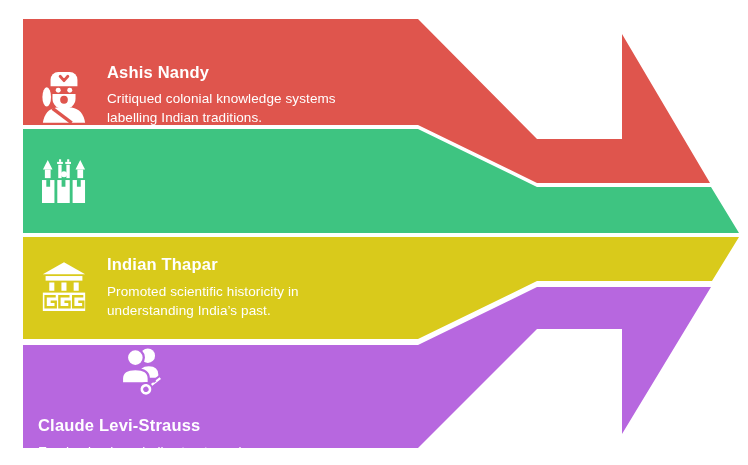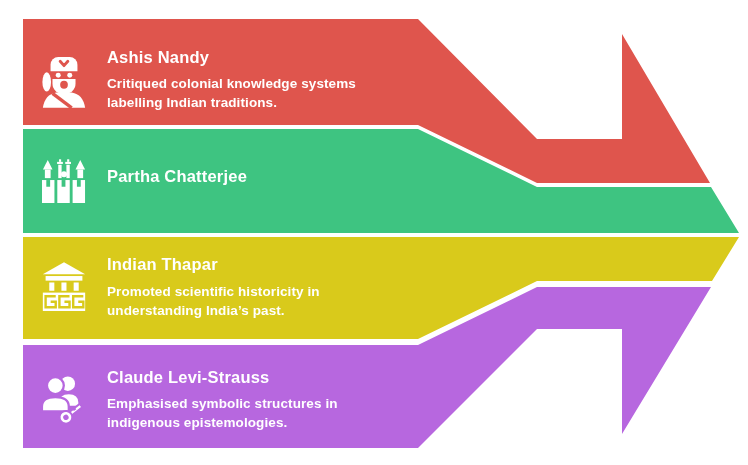--- a/index.html
+++ b/index.html
@@ -29,29 +29,29 @@
   .txt{display:flex;flex-direction:column;}
   .title{
     font-size:16.5px;
     font-weight:700;
     line-height:1.1;
     margin:0 0 8px 0;
     letter-spacing:.2px;
   }
   .desc{
     font-size:13.5px;
-    font-weight:700;
+    font-weight:400;
     line-height:19px;
     white-space:pre-line;
     letter-spacing:.1px;
   }
-  .row1{top:11px;height:138px;}
+  .row1{top:26px;height:138px;}
   .row2{top:129px;height:103px;}
   .row3{top:236px;height:103px;}
-  .row4{top:345px;height:110px;}
+  .row4{top:345px;height:110px;flex-direction:column;}
 </style>
 </head>
 <body>
 
 <div id="stage">
 
   <svg id="ribbons" viewBox="0 0 748 465" xmlns="http://www.w3.org/2000/svg">
     <polygon points="23,19 418,19 537,139 622,139 622,34 710,183 537,183 418,125 23,125" fill="#DF554D"></polygon>
     <polygon points="23,129 418,129 537,187 711,187 739,233 23,233" fill="#3EC481"></polygon>
     <polygon points="23,237 739,237 712,281 537,281 418,339 23,339" fill="#D9CA1B"></polygon>
@@ -95,21 +95,20 @@
         <rect x="19" y="6" width="3.5" height="14" fill="#fff"></rect>
         <rect x="27.5" y="6" width="3.5" height="14" fill="#fff"></rect>
         <rect x="17.8" y="3" width="6" height="2.2" fill="#fff"></rect>
         <rect x="26.3" y="3" width="6" height="2.2" fill="#fff"></rect>
         <rect x="19.8" y="0.3" width="2.2" height="2.7" fill="#fff"></rect>
         <rect x="28.3" y="0.3" width="2.2" height="2.7" fill="#fff"></rect>
         <circle cx="25" cy="16" r="3.2" fill="#fff"></circle>
       </svg>
     </div>
     <div class="txt">
-      <div class="title">Partha Chatterjee</div>
     </div>
   </div>
 
   <div class="row row3" style="--band: #D9CA1B;">
     <div class="icon-box">
       <svg width="46" height="54" viewBox="0 0 50 56">
         <polygon points="25,0 2,13 48,13" fill="#fff"></polygon>
         <rect x="5" y="15" width="40" height="5" fill="#fff"></rect>
         <rect x="9" y="22" width="5.5" height="9" fill="#fff"></rect>
         <rect x="22.2" y="22" width="5.5" height="9" fill="#fff"></rect>

